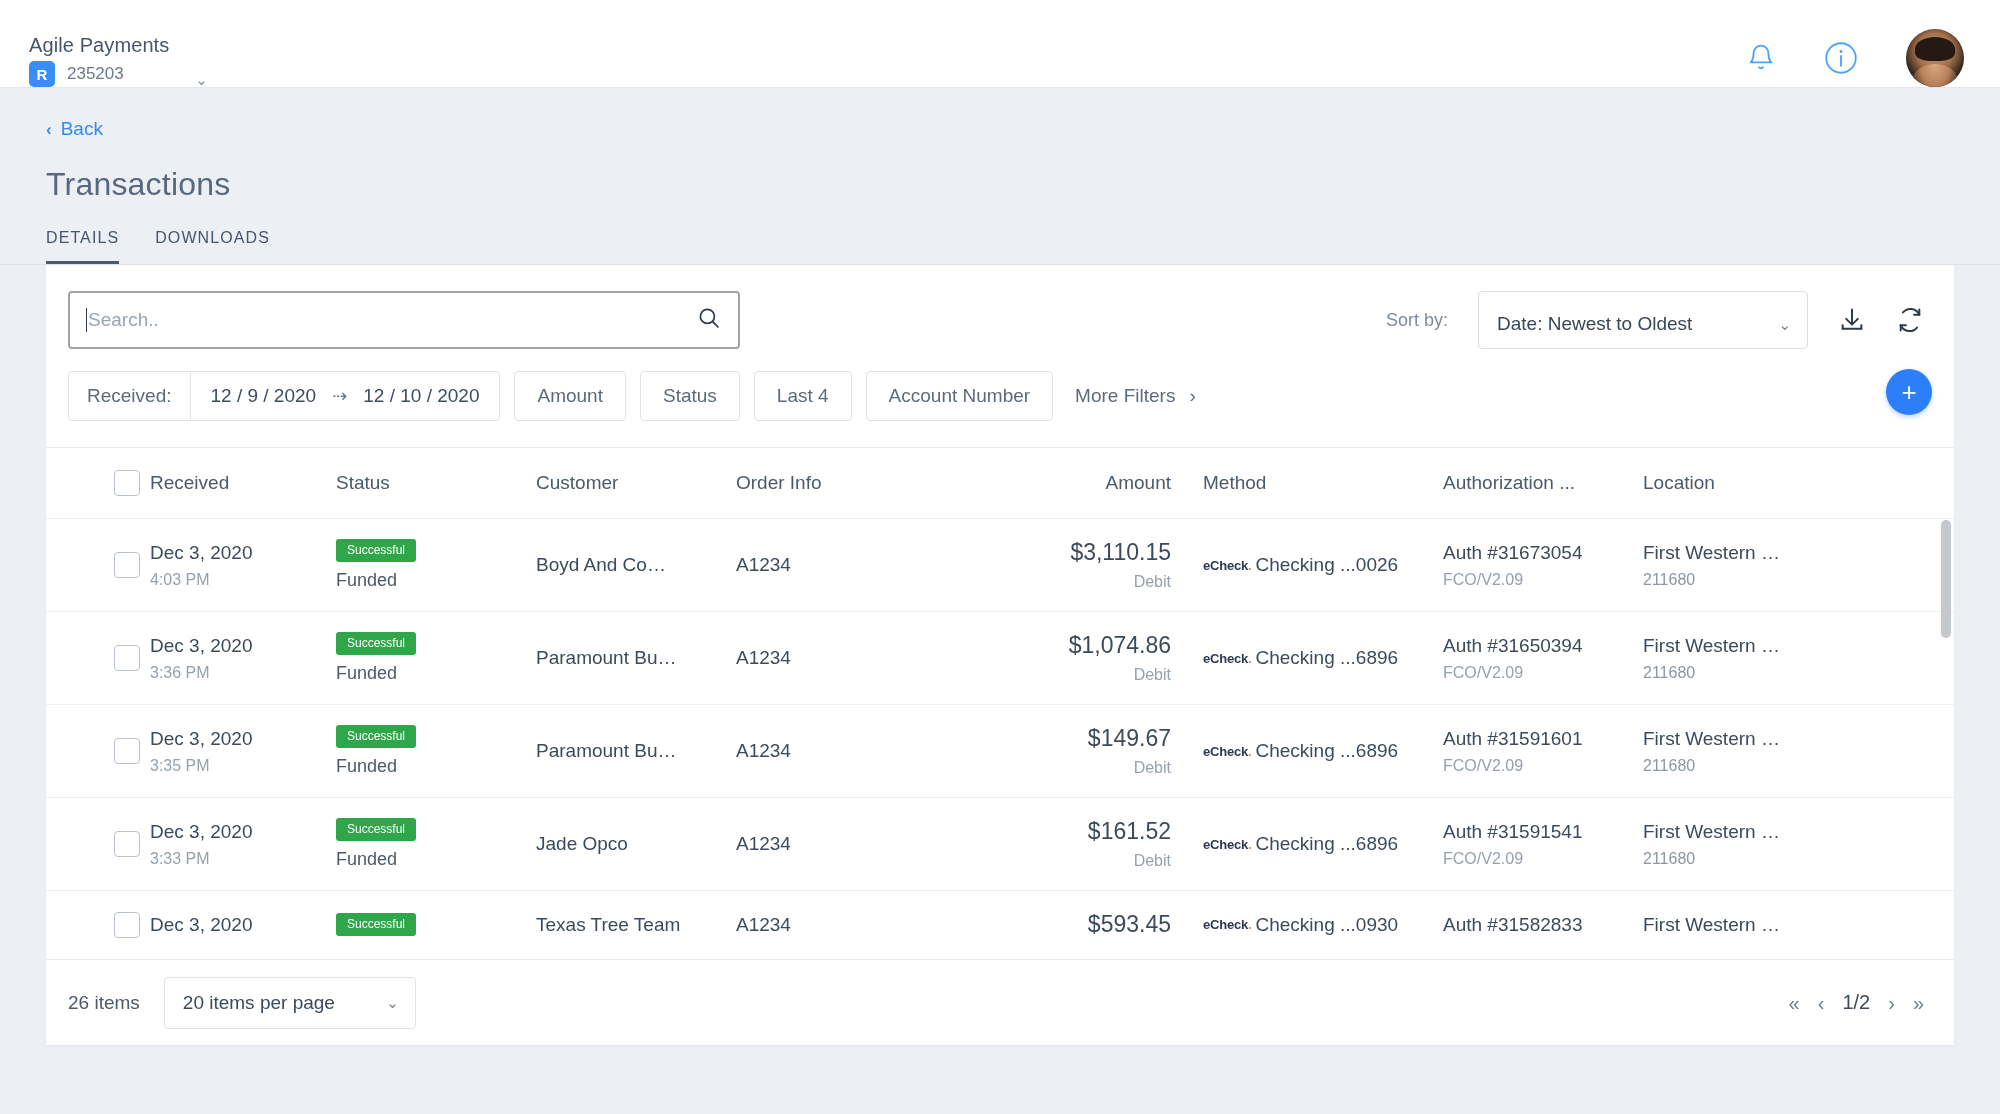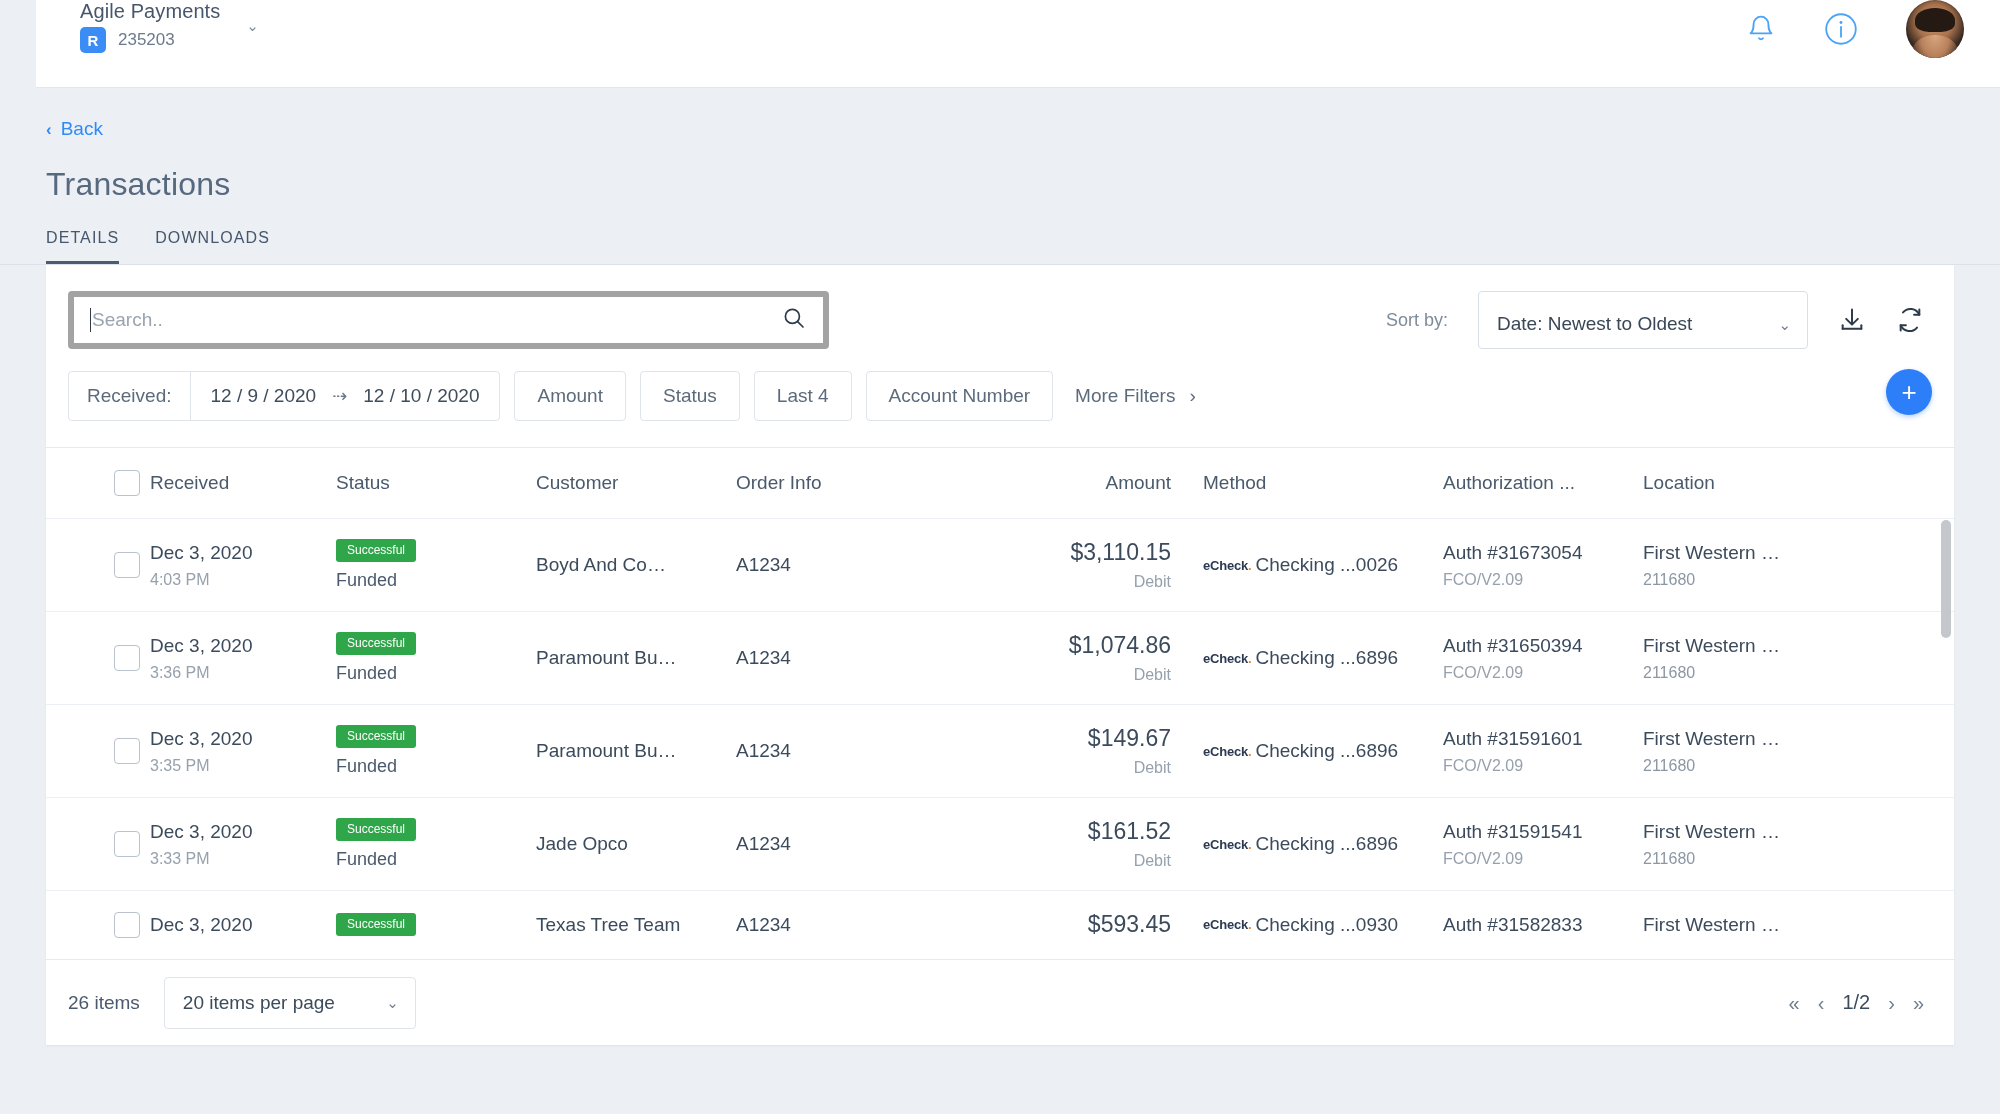--- a/index.html
+++ b/index.html
@@ -6,25 +6,24 @@
   html, body {
     width: 2000px; height: 1114px;
     font-family: "Liberation Sans", sans-serif;
     background: #eceff4;
     overflow: hidden;
   }
 
   
   .topbar {
     height: 88px; background: #ffffff;
-    display: flex; align-items: flex-start;
-    padding: 0 36px 0 44px;
+    display: flex; align-items: flex-end;
+    padding: 0 36px 0 29px;
     border-bottom: 1px solid #e3e7ed;
     position: relative;
-    margin-left: 36px;
   }
   .brand { display: flex; flex-direction: column; justify-content: center; gap: 4px; }
   .brand-row1 { display: flex; align-items: center; }
   .brand-name { font-size: 20px; color: #46566b; letter-spacing: .1px; }
   .brand-row2 { display: flex; align-items: center; gap: 12px; }
   .brand-badge {
     width: 26px; height: 26px; border-radius: 5px;
     background: #3b8cf4; color: #fff;
     font-size: 15px; font-weight: 700;
     display: flex; align-items: center; justify-content: center;
@@ -79,22 +78,22 @@
   
   .card {
     margin: 0 46px; background: #ffffff;
     height: 780px; position: relative;
     box-shadow: 0 1px 2px rgba(30,45,65,.06);
   }
   .toolbar {
     display: flex; align-items: center; padding: 26px 22px 22px 22px;
   }
   .search-box {
-    width: 761px; height: 58px; background: #fff;
-    border: 6px solid #a3a3a3; border-radius: 4px;
+    width: 672px; height: 58px; background: #fff;
+    border: 2px solid #a3a3a3; border-radius: 4px;
     display: flex; align-items: center; padding: 0 18px 0 16px; justify-content: center;
   }
   .search-caret {
     width: 1px; height: 24px; background: #333c48; margin-right: 1px;
   }
   .search-ph { font-size: 19px; color: #9aa4b1; flex: 1; }
   .search-icon { color: #2d3b4c; }
   .toolbar-right { margin-left: auto; display: flex; align-items: center; gap: 30px; padding-right: 8px; }
   .sort-label { font-size: 18px; color: #7d8b9a; }
   .sort-select {

